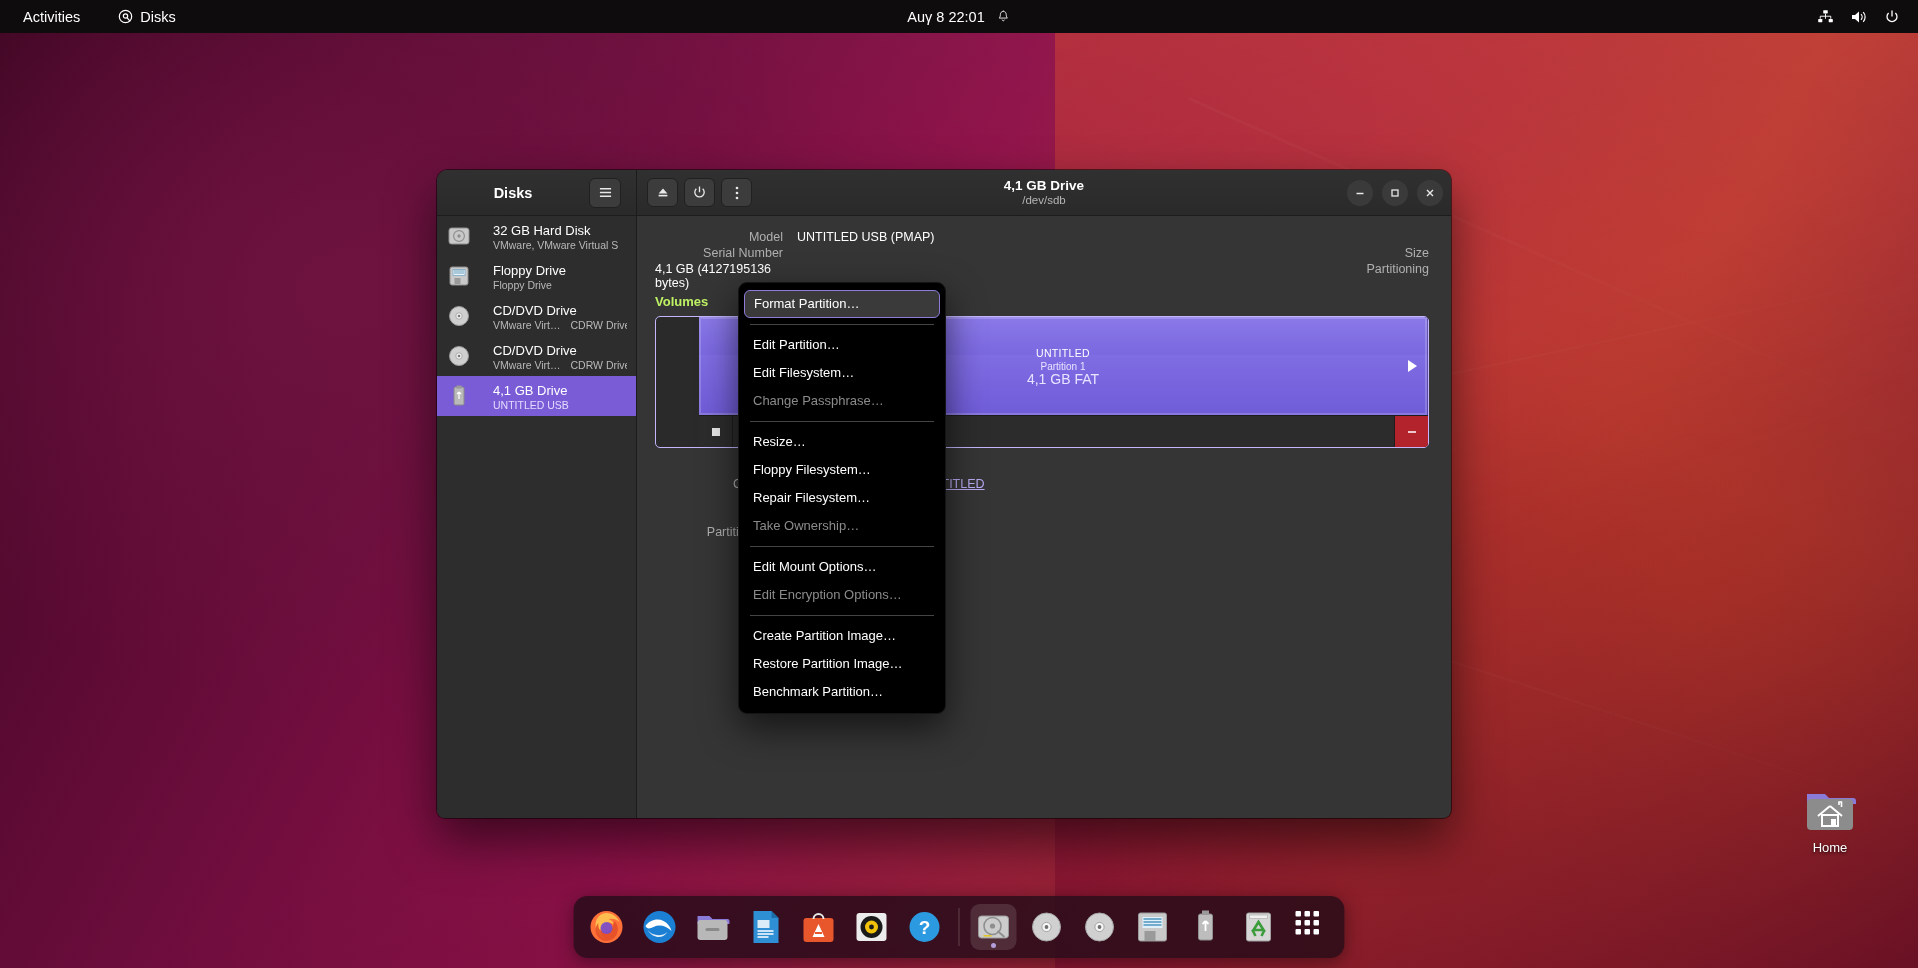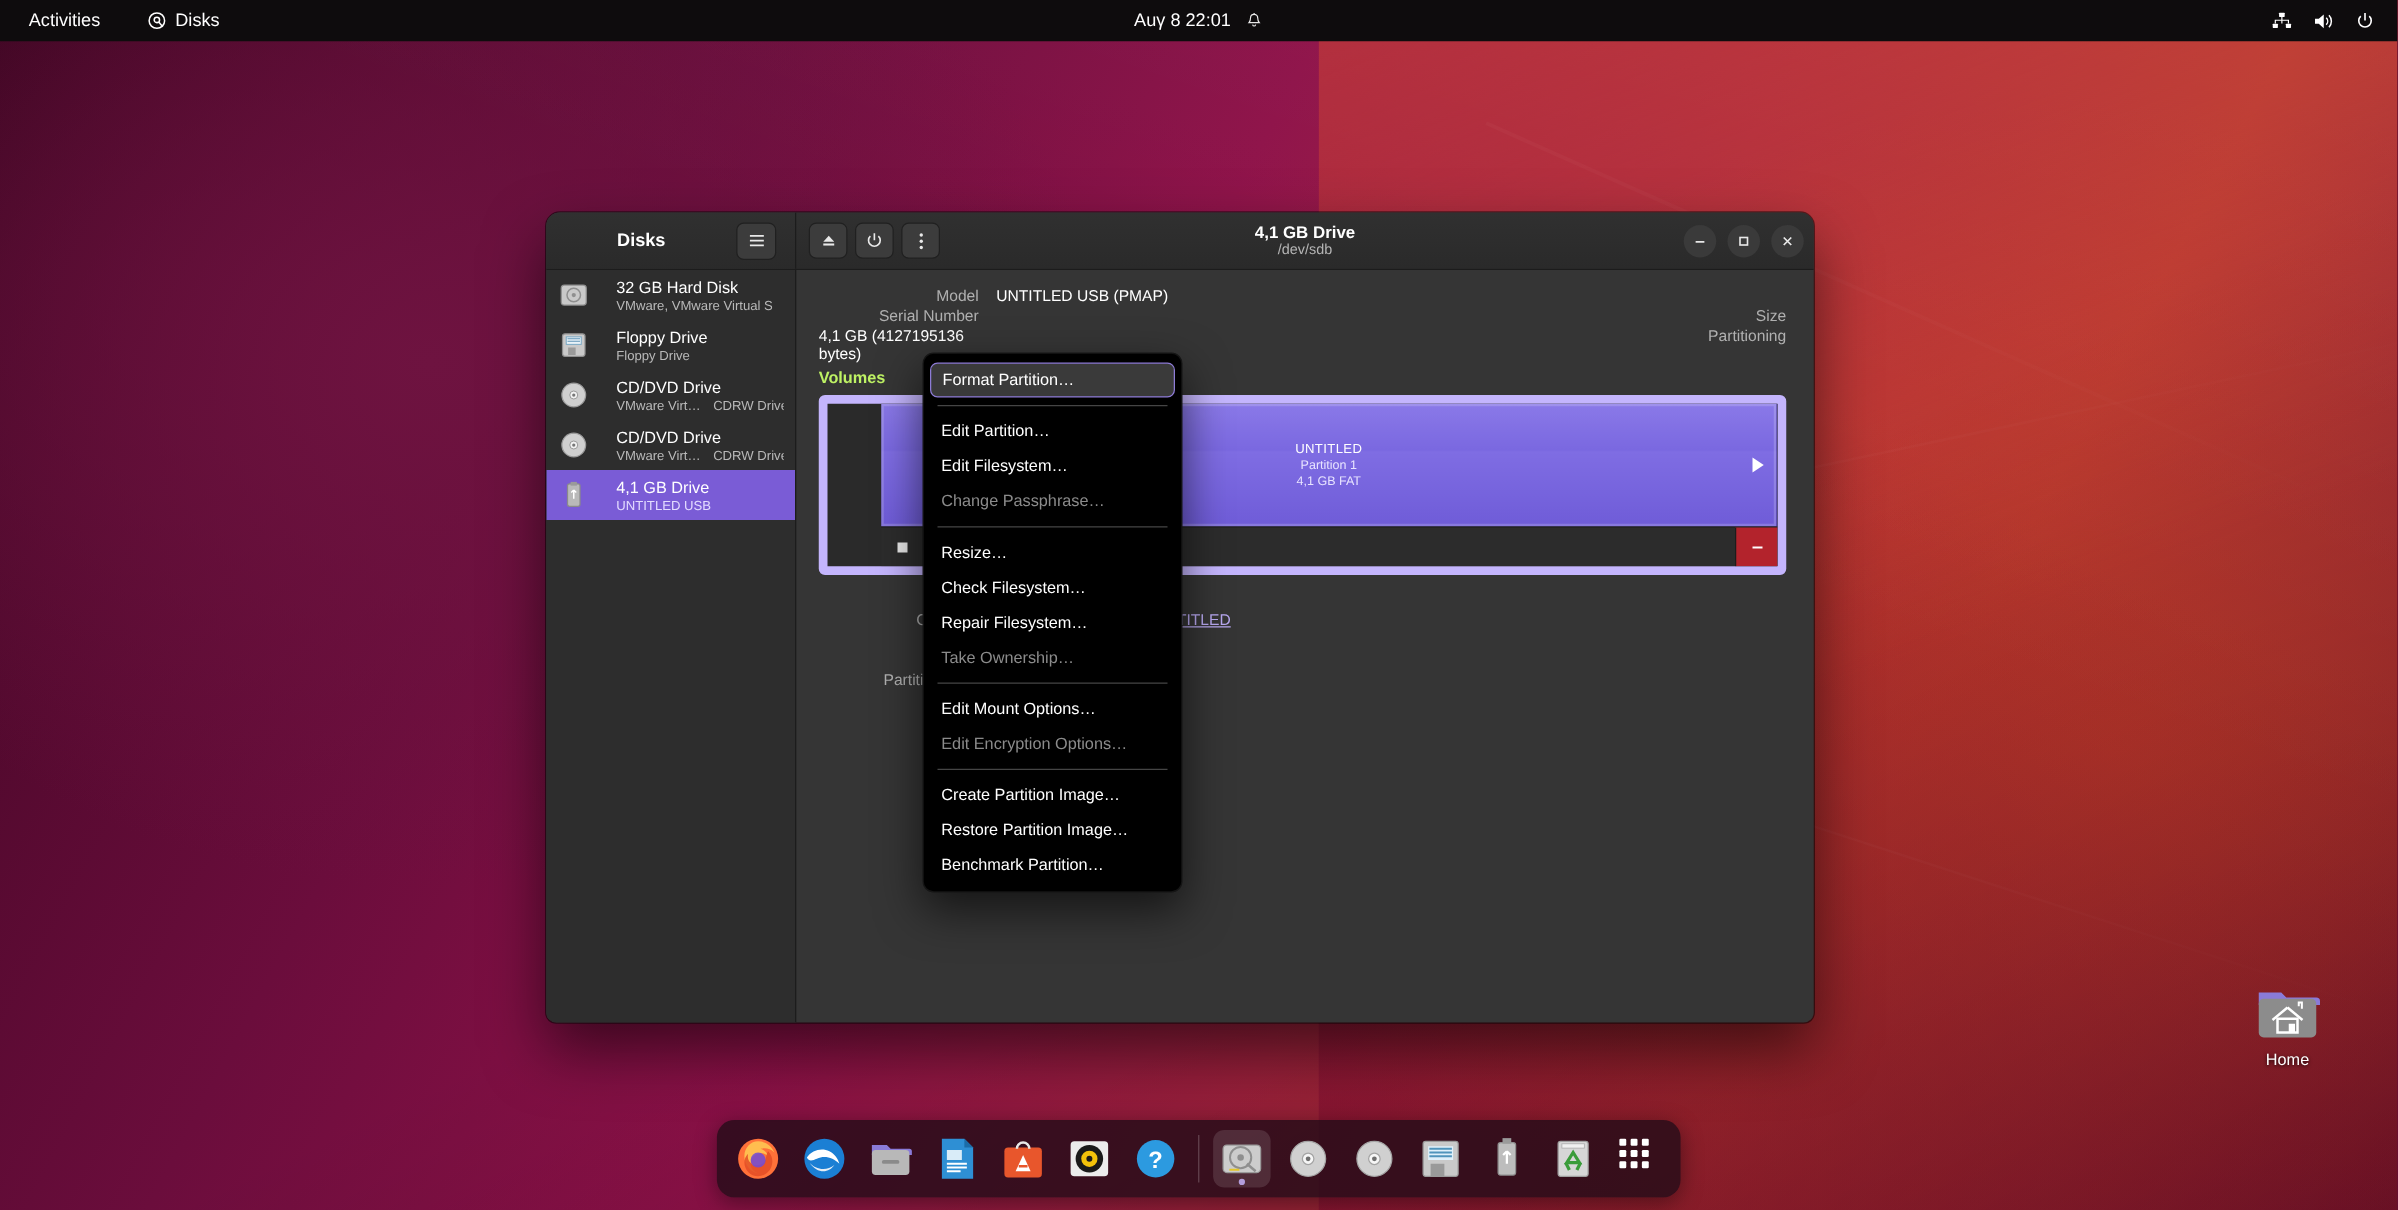--- a/index.html
+++ b/index.html
@@ -151,40 +151,40 @@
     grid-template-columns: 128px 1fr;
     row-gap: 2px; column-gap: 14px;
     font-size: 12.5px;
   }
   .info-k { text-align: right; color: #b0b0b0; }
   .info-v { color: #ffffff; }
   .sec-title { font-size: 13px; font-weight: bold; margin: 2px 0 7px 0; color: #bef264; }
 
   
   #volumes {
-    border: 7px solid #c4b5fd; border-radius: 5px; overflow: hidden;
+    border: 1px solid #c4b5fd; border-radius: 5px; overflow: hidden;
     background: #2a2a2a;
     padding-left: 43px;
   }
   #vol-graphic {
     position: relative; height: 98px; display: flex;
     background: #1f1f1f;
   }
   .vol-part {
     position: relative; flex: 1;
     background: linear-gradient(#8a79e8 0%, #7a68e0 38%, #7f6de3 39%, #6f5cd8 100%);
     border-right: 1px solid rgba(0,0,0,0.25);
     display: flex; align-items: center; justify-content: center;
     cursor: pointer;
   }
   .vol-part.selected { box-shadow: inset 0 0 0 2px rgba(255,255,255,0.18); }
   .vol-label { text-align: center; color: #ffffff; line-height: 13px; }
   .vol-label .l1 { font-size: 10.5px; letter-spacing: 0.3px; }
   .vol-label .l2 { font-size: 10px; color: #e8e4ff; }
-  .vol-label .l3 { font-size: 10px; color: #e8e4ff; }
+  .vol-label .l3 { font-size: 14px; color: #e8e4ff; }
   .vol-play {
     position: absolute; right: 8px; top: 50%; transform: translateY(-50%);
     color: #fff;
   }
   #vol-toolbar {
     height: 32px; display: flex; align-items: stretch;
     background: #2c2c2c; border-top: 1px solid #1d1d1d;
   }
   .vt-btn {
     width: 34px; display: flex; align-items: center; justify-content: center;
@@ -558,21 +558,21 @@
 </div>
 
 <div id="ctx-menu">
     <div class="ctx-item highlighted">Format Partition…</div>
     <div class="ctx-sep"></div>
     <div class="ctx-item">Edit Partition…</div>
     <div class="ctx-item">Edit Filesystem…</div>
     <div class="ctx-item disabled">Change Passphrase…</div>
     <div class="ctx-sep"></div>
     <div class="ctx-item">Resize…</div>
-    <div class="ctx-item">Check Filesystem…</div>
+    <div class="ctx-item">Floppy Filesystem…</div>
     <div class="ctx-item">Repair Filesystem…</div>
     <div class="ctx-item disabled">Take Ownership…</div>
     <div class="ctx-sep"></div>
     <div class="ctx-item">Edit Mount Options…</div>
     <div class="ctx-item disabled">Edit Encryption Options…</div>
     <div class="ctx-sep"></div>
     <div class="ctx-item">Create Partition Image…</div>
     <div class="ctx-item">Restore Partition Image…</div>
     <div class="ctx-item">Benchmark Partition…</div>
   </div>

